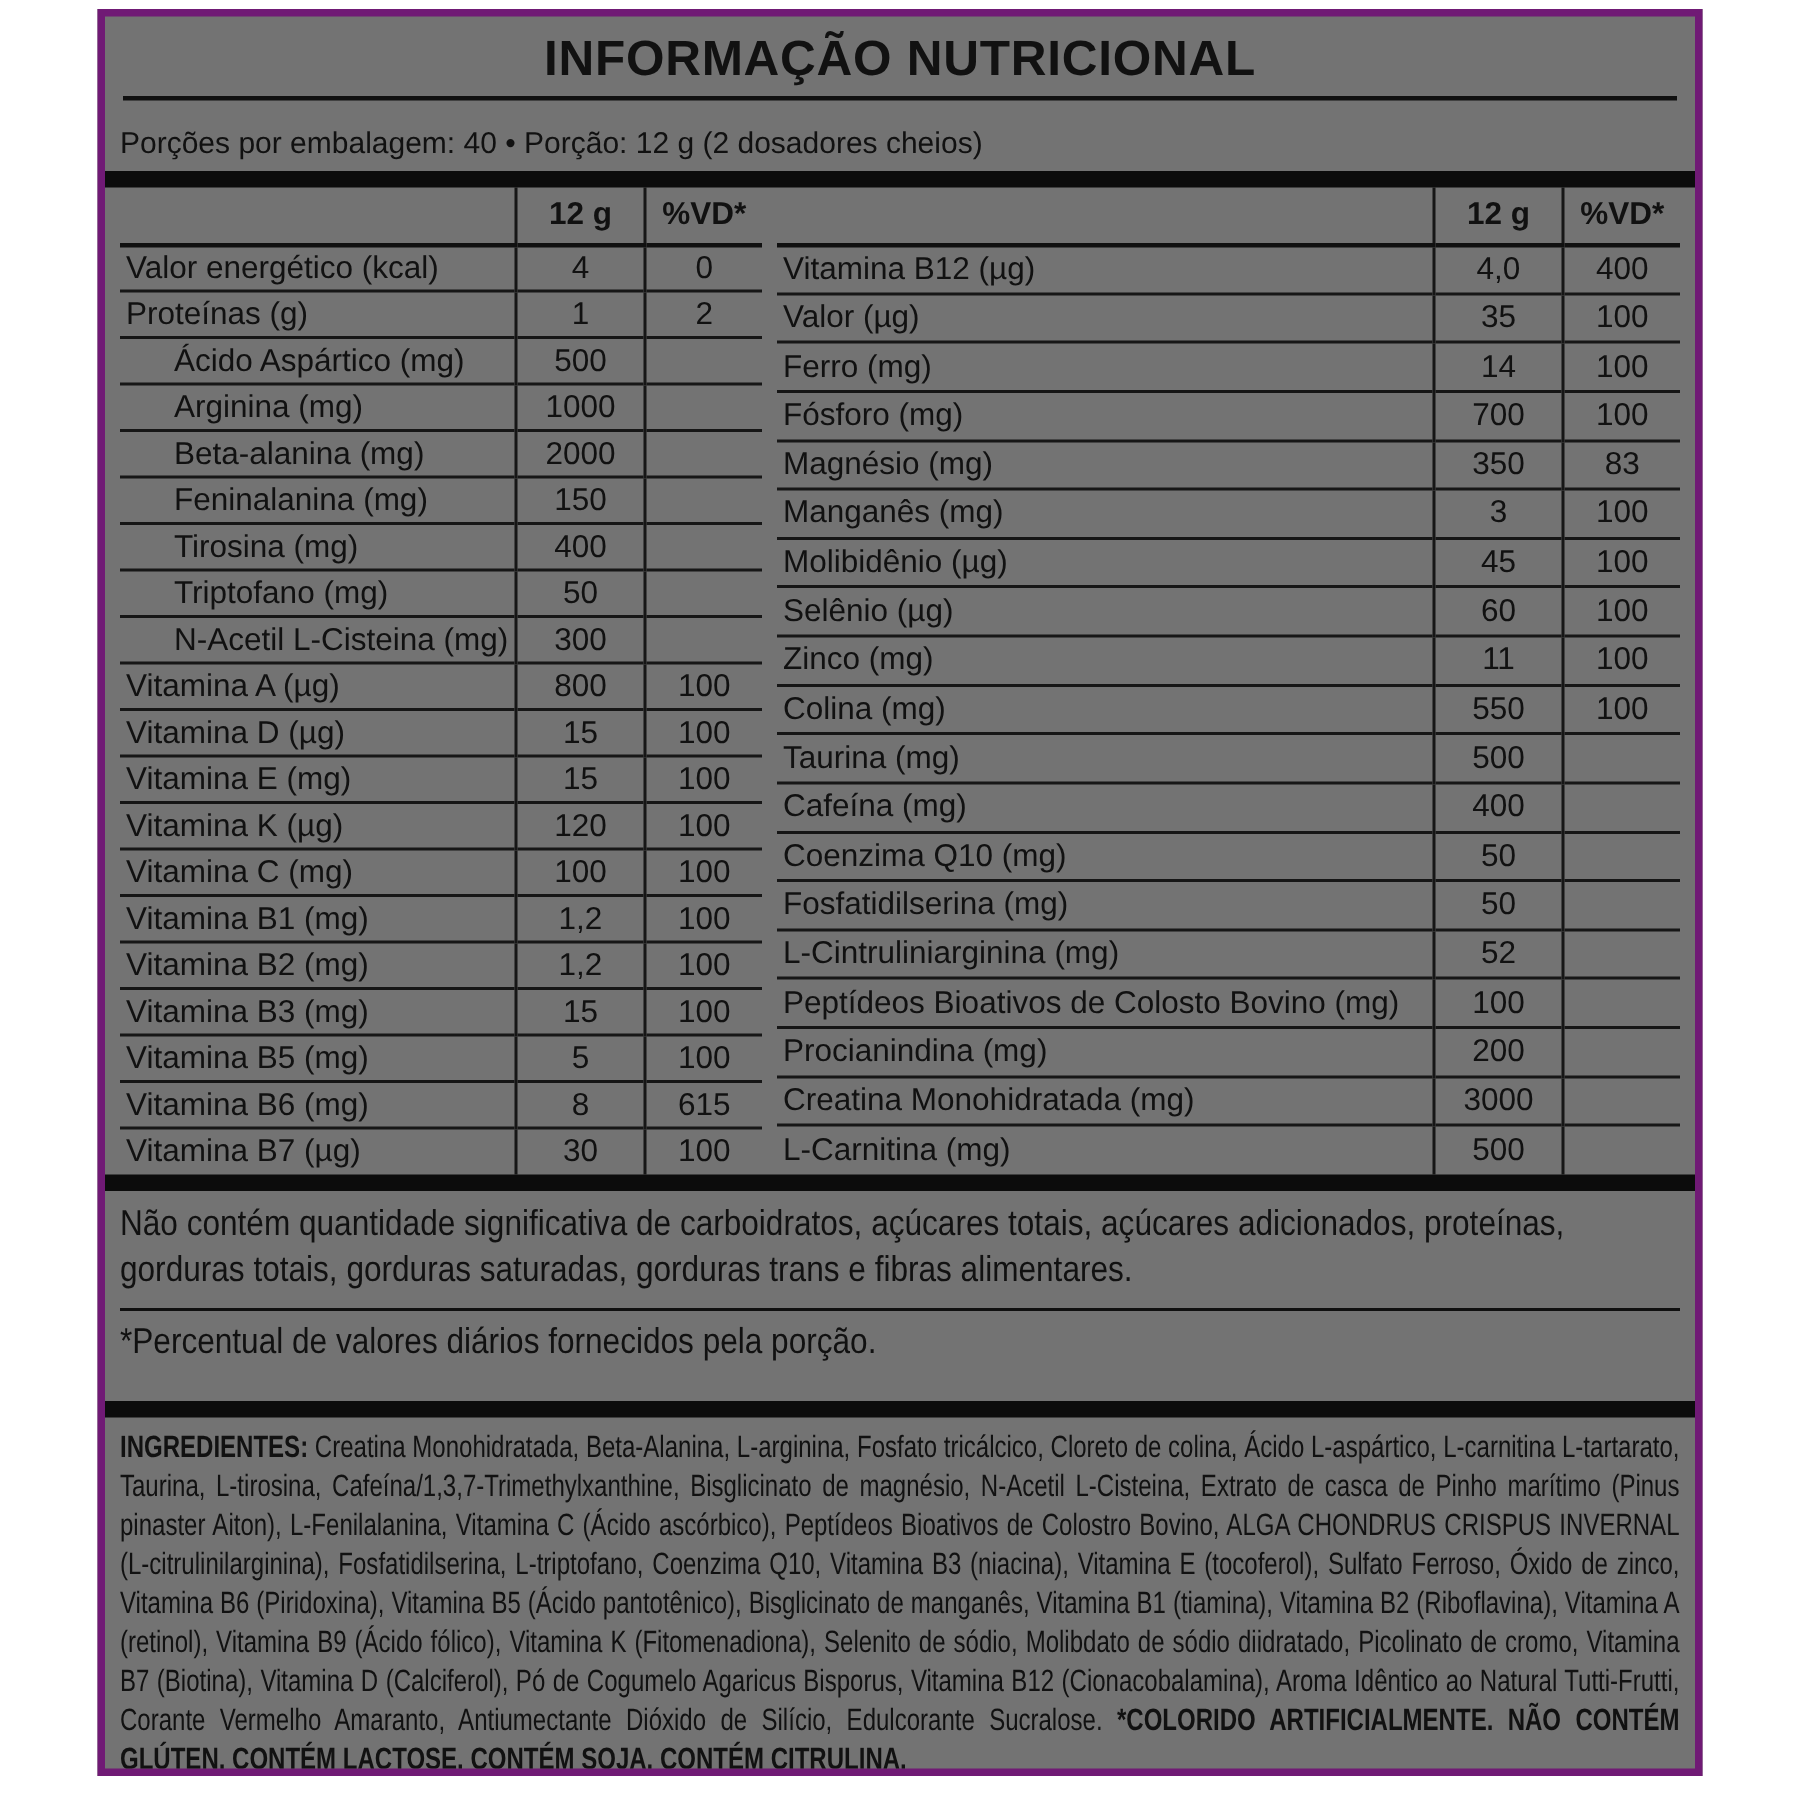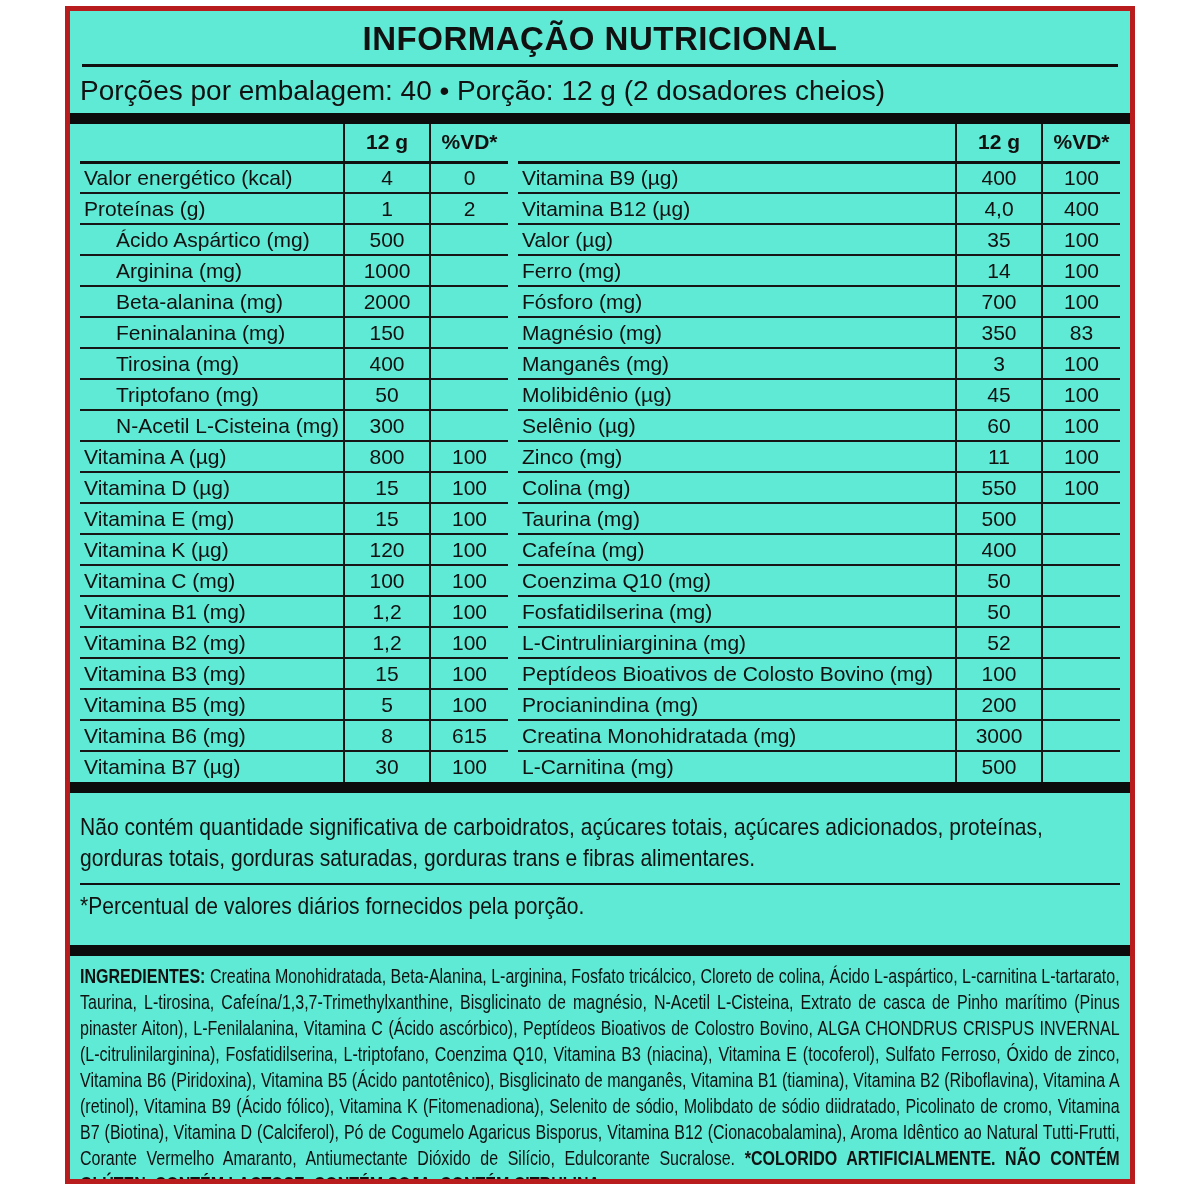--- a/index.html
+++ b/index.html
@@ -3,40 +3,40 @@
 <meta charset="utf-8">
 <style>
   * { box-sizing: border-box; margin: 0; padding: 0; }
   html, body { width: 1200px; background: #ffffff; font-family: "Liberation Sans", sans-serif; color: #111; }
   body { height: 1200px; overflow: hidden; }
 
   .label-box {
     width: 1070px;
     height: 1178px;
     margin: 6px auto 0 auto;
-    border: 5px solid #b91c1c;
-    background: #5eead4;
+    border: 5px solid #701a75;
+    background: #737373;
     padding: 0 10px;
     overflow: hidden;
   }
 
   .title {
     text-align: center;
     font-size: 33px;
     font-weight: bold;
     letter-spacing: 0.5px;
     padding: 9px 0 6px 0;
   }
 
   .rule { height: 3px; background: #101010; margin: 0 2px; }
   .rule-thin { height: 2px; background: #101010; margin: 0 0; }
 
   .serving {
-    font-size: 28px;
-    padding: 8px 0 6px 0;
+    font-size: 20px;
+    padding: 18px 0 6px 0;
     white-space: nowrap;
   }
 
   .thick-bar { height: 11px; background: #0c0c0c; margin: 0 -10px; }
 
   .tables { display: flex; gap: 10px; }
   table { border-collapse: collapse; table-layout: fixed; }
   .tbl-left  { width: 428px; }
   .tbl-right { width: 602px; }
   th, td { font-size: 21px; padding: 0 4px; height: 31px; vertical-align: middle; overflow: hidden; white-space: nowrap; }
@@ -51,21 +51,21 @@
   tr.indent td.name { padding-left: 36px; }
 
   .note1 {
     font-size: 24px;
     line-height: 31px;
     padding: 6px 0 7px 0;
     width: 114%;
     transform: scaleX(0.877);
     transform-origin: 0 0;
   }
-  .note1-wrap { height: 78px; overflow: hidden; margin-top: 12px; }
+  .note1-wrap { height: 78px; overflow: hidden; }
   .note2 {
     font-size: 24px;
     padding: 7px 0 8px 0;
     width: 114%;
     transform: scaleX(0.877);
     transform-origin: 0 0;
   }
   .note2-wrap { height: 60px; overflow: hidden; }
 
   .ingredients-wrap { height: 292px; overflow: hidden; }
@@ -209,25 +209,20 @@
     <table class="tbl-right" id="tbl-right">
       <thead>
         <tr>
           <th class="name"></th>
           <th class="num col-amt">12 g</th>
           <th class="num col-dv">%VD*</th>
         </tr>
       </thead>
       <tbody>
           <tr>
-            <td class="name">Vitamina B9 (µg)</td>
-            <td class="num col-amt">400</td>
-            <td class="num col-dv">100</td>
-          </tr>
-          <tr>
             <td class="name">Vitamina B12 (µg)</td>
             <td class="num col-amt">4,0</td>
             <td class="num col-dv">400</td>
           </tr>
           <tr>
             <td class="name">Valor (µg)</td>
             <td class="num col-amt">35</td>
             <td class="num col-dv">100</td>
           </tr>
           <tr>

